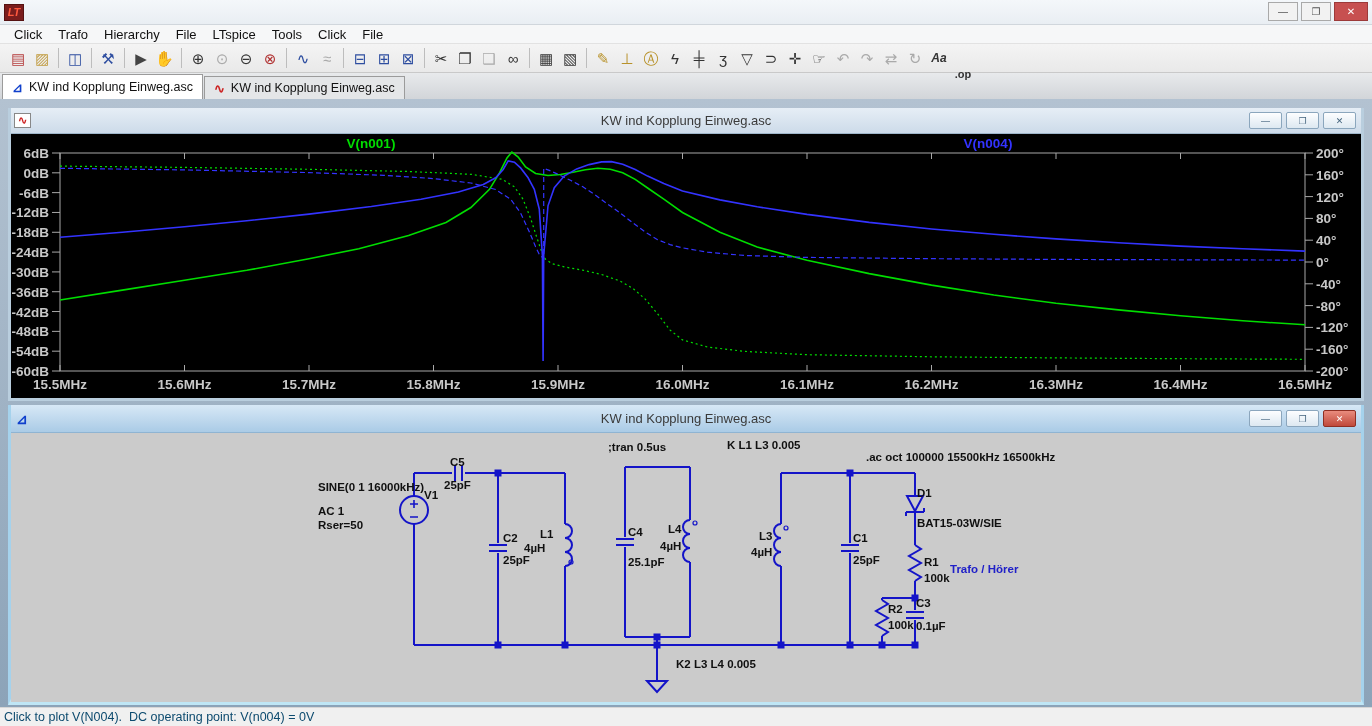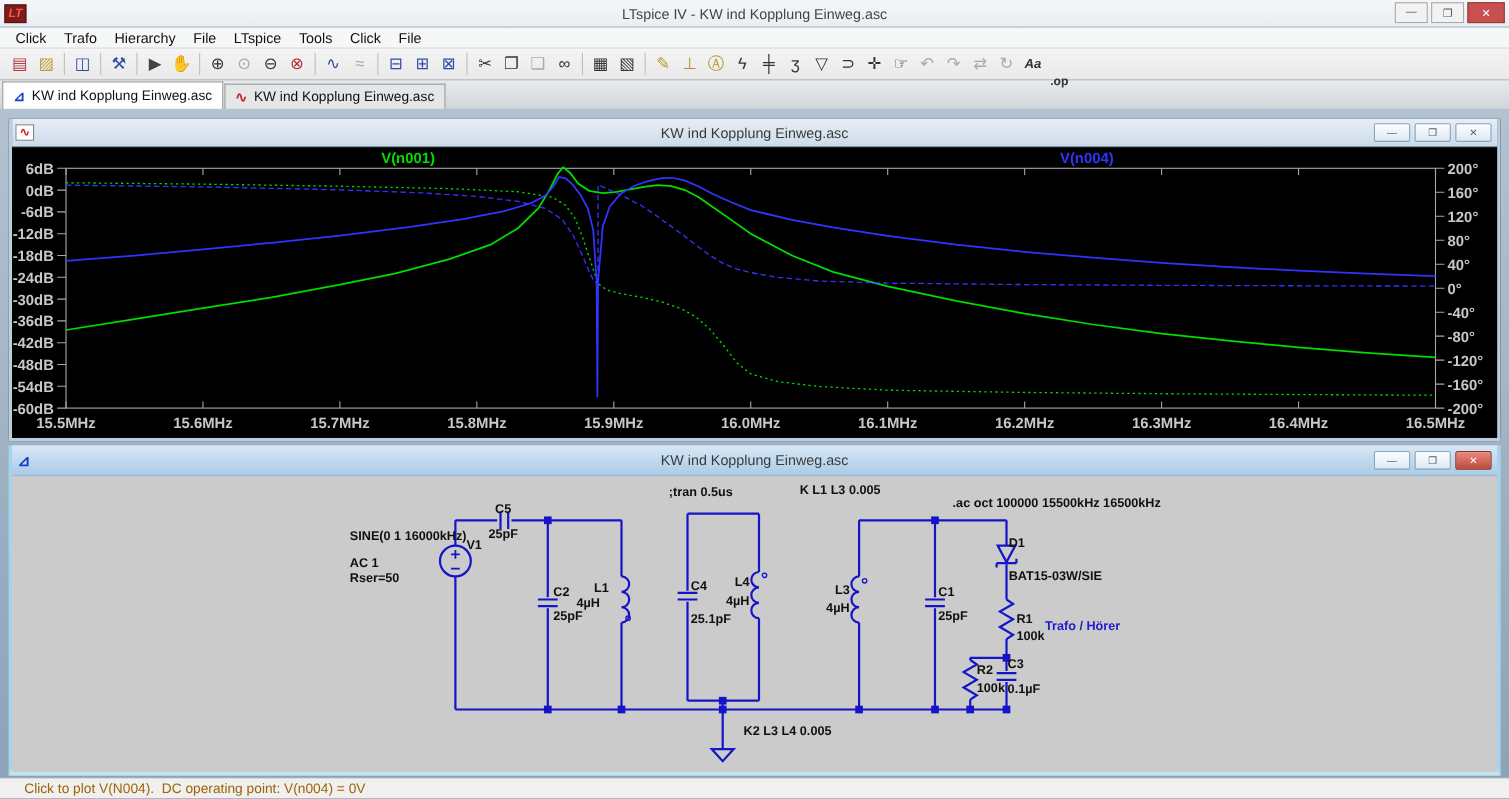--- a/index.html
+++ b/index.html
@@ -57,31 +57,30 @@
     margin-left:3px; z-index:2; }
 
   #schem-window { top:306px; height:300px; border:3px solid #a5d2ec; border-top:none;
     border-bottom:6px solid #bfe6f5; background:#cbcbcb; }
   #schem-window .ctitle { height:28px; background:linear-gradient(#d7e8f6,#aacbe6);
     border-bottom:1px solid #8fb4d2; }
   #schem-content { position:relative; width:1350px; height:269px; background:#cbcbcb; }
   .schem-icon { margin-left:5px; font-size:14px; font-weight:bold; color:#1040cc; z-index:2; }
 
   .statusbar { height:19px; background:#f0f0f0; border-top:1px solid #d6d6d6;
-    font-size:12.5px; color:#a16207; display:flex; align-items:center; padding-left:22px;
+    font-size:12.5px; color:#0c4a6e; display:flex; align-items:center; padding-left:4px;
     white-space:pre; }
 
   svg text { font-family:"Liberation Sans", sans-serif; }
 </style>
 </head>
 <body>
 
 <div class="titlebar">
   <div class="lt-logo">LT</div>
-  <div class="main-title">LTspice IV - KW ind Kopplung Einweg.asc</div>
   <div class="caption-btns">
     <div class="mbtn">—</div>
     <div class="mbtn">❐</div>
     <div class="mbtn close">✕</div>
   </div>
 </div>
 
 <div class="menubar" id="menubar">
     <span class="menu-item">Click</span>
     <span class="menu-item">Trafo</span>

